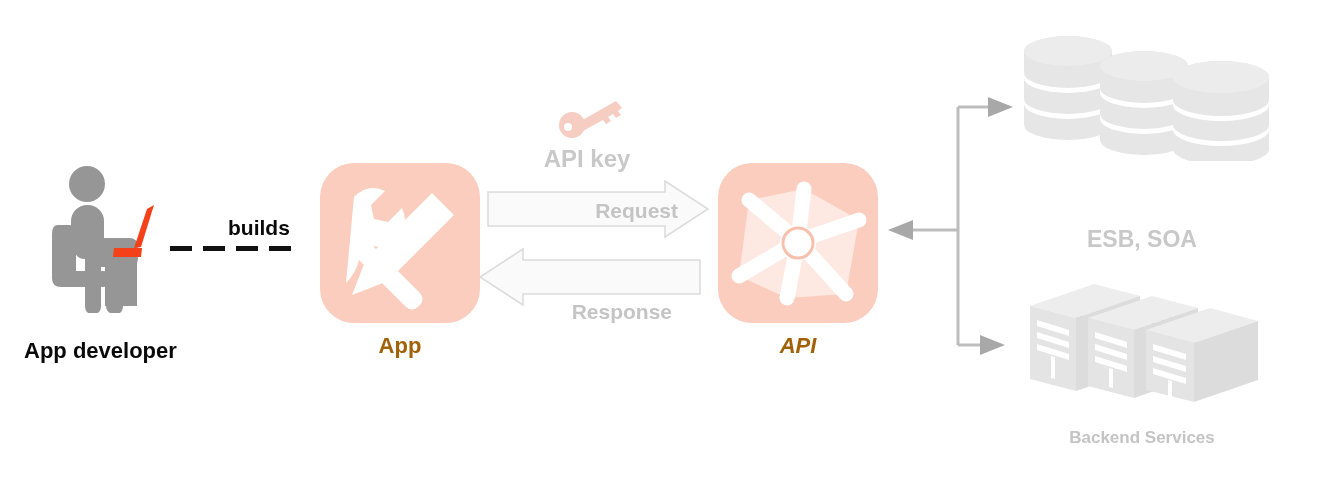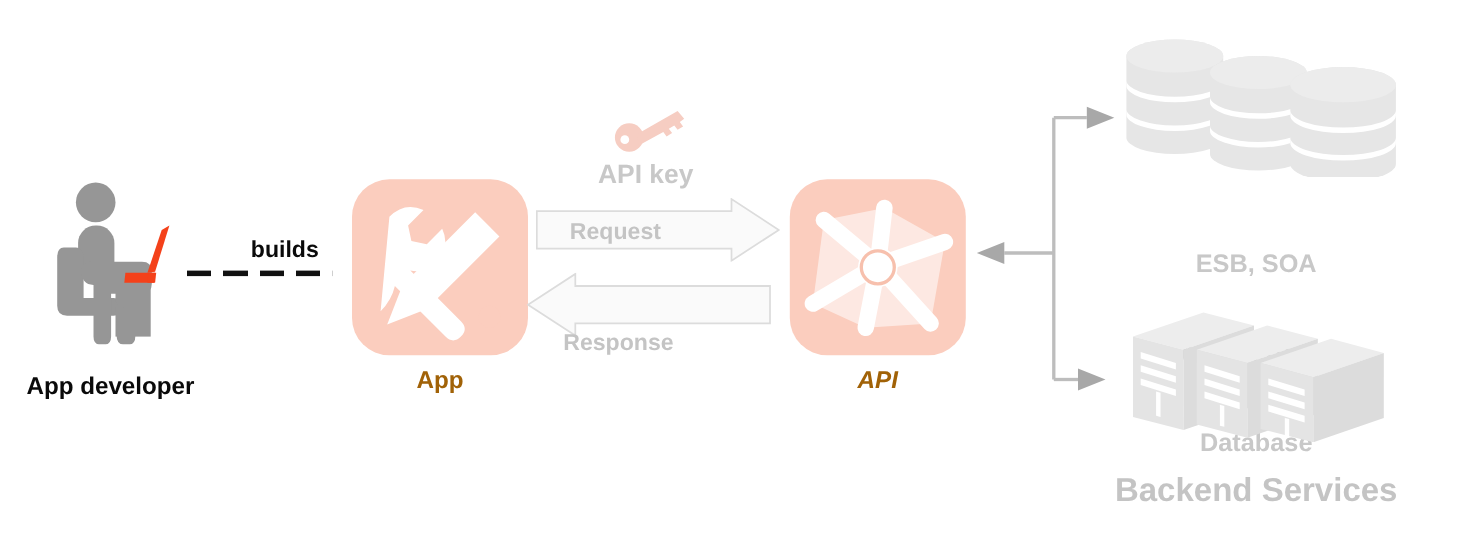--- a/index.html
+++ b/index.html
@@ -34,34 +34,34 @@
 
   
   #apikey-icon{left:557px;top:96px;width:70px;height:46px;}
   #apikey-text{left:587px;top:145px;font-size:24px;}
 
   
   .arrowbox{position:absolute;}
   #arrow-request{left:487px;top:180px;width:222px;height:58px;}
   #arrow-response{left:479px;top:248px;width:222px;height:58px;}
   .arrow-text{position:absolute;font-size:21px;font-weight:bold;color:#c4c4c4;
-     text-align:left;width:160px;}
+     text-align:right;width:160px;}
   #text-request{left:518px;top:199px;}
   #text-response{left:512px;top:256px;margin-top:44px;}
 
   
   #connector{left:880px;top:80px;width:160px;height:290px;}
 
   
   #db-icon{left:1018px;top:33px;width:252px;height:128px;}
   #srv-icon{left:1018px;top:278px;width:252px;height:124px;}
 
   #esb-text{left:1142px;top:172px;font-size:23px;text-align:center;
      transform:translateX(-50%);}
-  #backend-text{left:1142px;top:428px;font-size:30px;text-align:right;
+  #backend-text{left:1142px;top:428px;font-size:17px;text-align:right;
      transform:translateX(-50%);}
 </style>
 </head>
 <body>
 
 <div id="stage">
 
   <svg id="dev-icon" class="abs" viewBox="0 0 130 150">
     <circle cx="43" cy="21" r="18" fill="#969696"></circle>
     <rect x="27" y="42" width="33" height="50" rx="16" fill="#969696"></rect>
@@ -169,21 +169,20 @@
       <g fill="#ffffff">
         <path d="M155 67 a48 16 0 0 0 96 0 l0 5 a48 16 0 0 1 -96 0 Z"></path>
         <path d="M155 92 a48 16 0 0 0 96 0 l0 5 a48 16 0 0 1 -96 0 Z"></path>
       </g>
     </g>
   </svg>
 
   <div class="lbl lbl-gray" id="esb-text">
     <div>ESB, SOA</div>
     <div>App Servers,</div>
-    <div>Database</div>
   </div>
 
   <svg id="srv-icon" class="abs" viewBox="0 0 252 124">
 
     <path d="M12 28 L76 6 L122 18 L58 40 Z" fill="#ededed"></path>
     <path d="M12 28 L58 40 L58 113 L12 101 Z" fill="#e4e4e4"></path>
     <path d="M58 40 L122 18 L122 91 L58 113 Z" fill="#dcdcdc"></path>
     <g fill="#ffffff">
       <path d="M19 42 L51 52 L51 58 L19 48 Z"></path>
       <path d="M19 54 L51 64 L51 70 L19 60 Z"></path>

